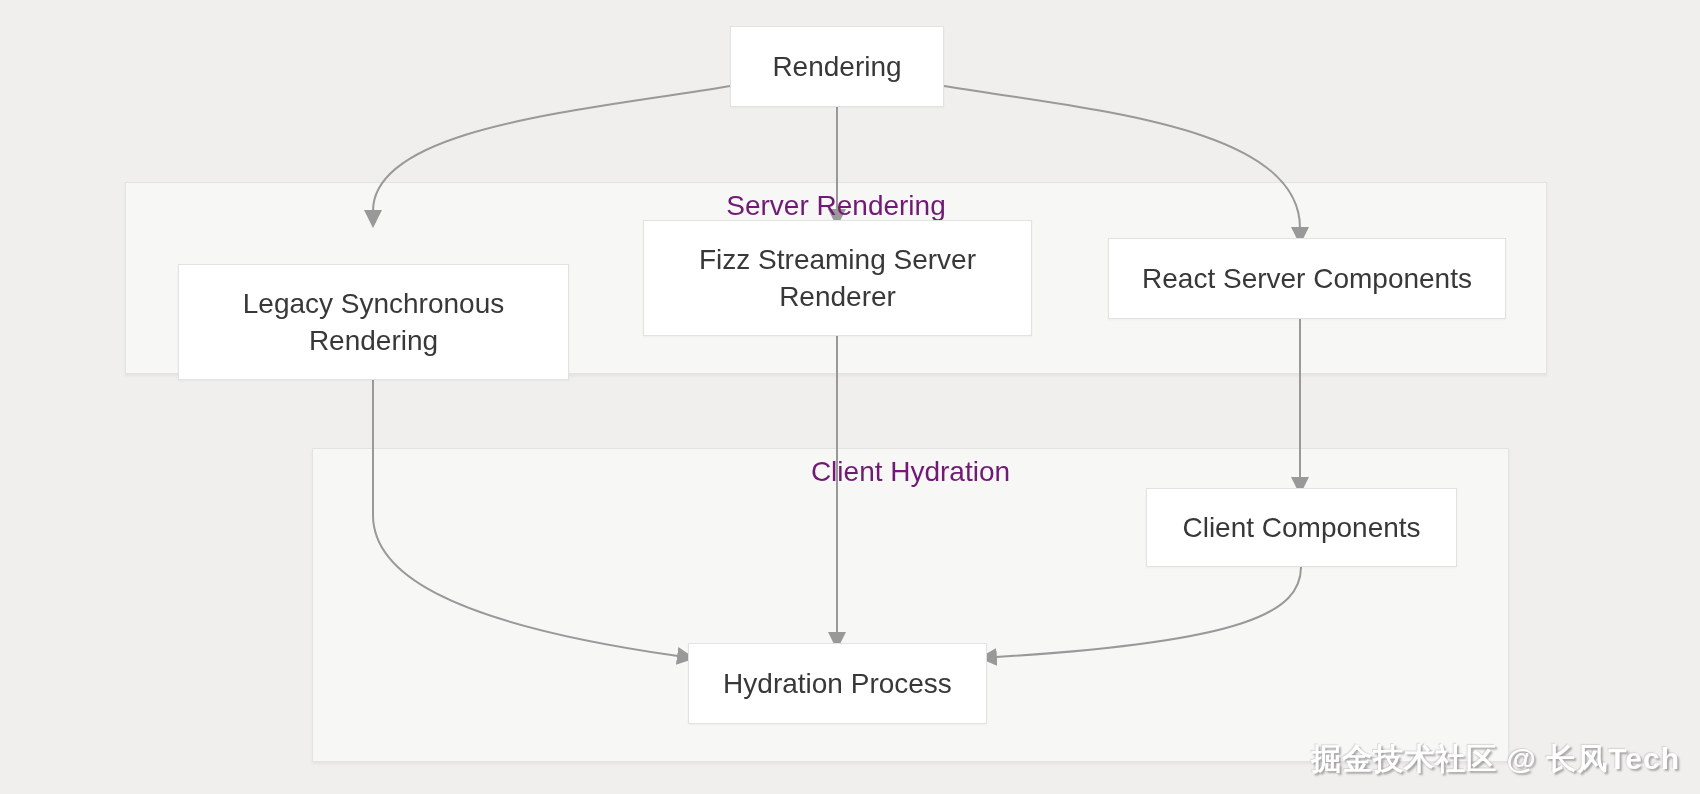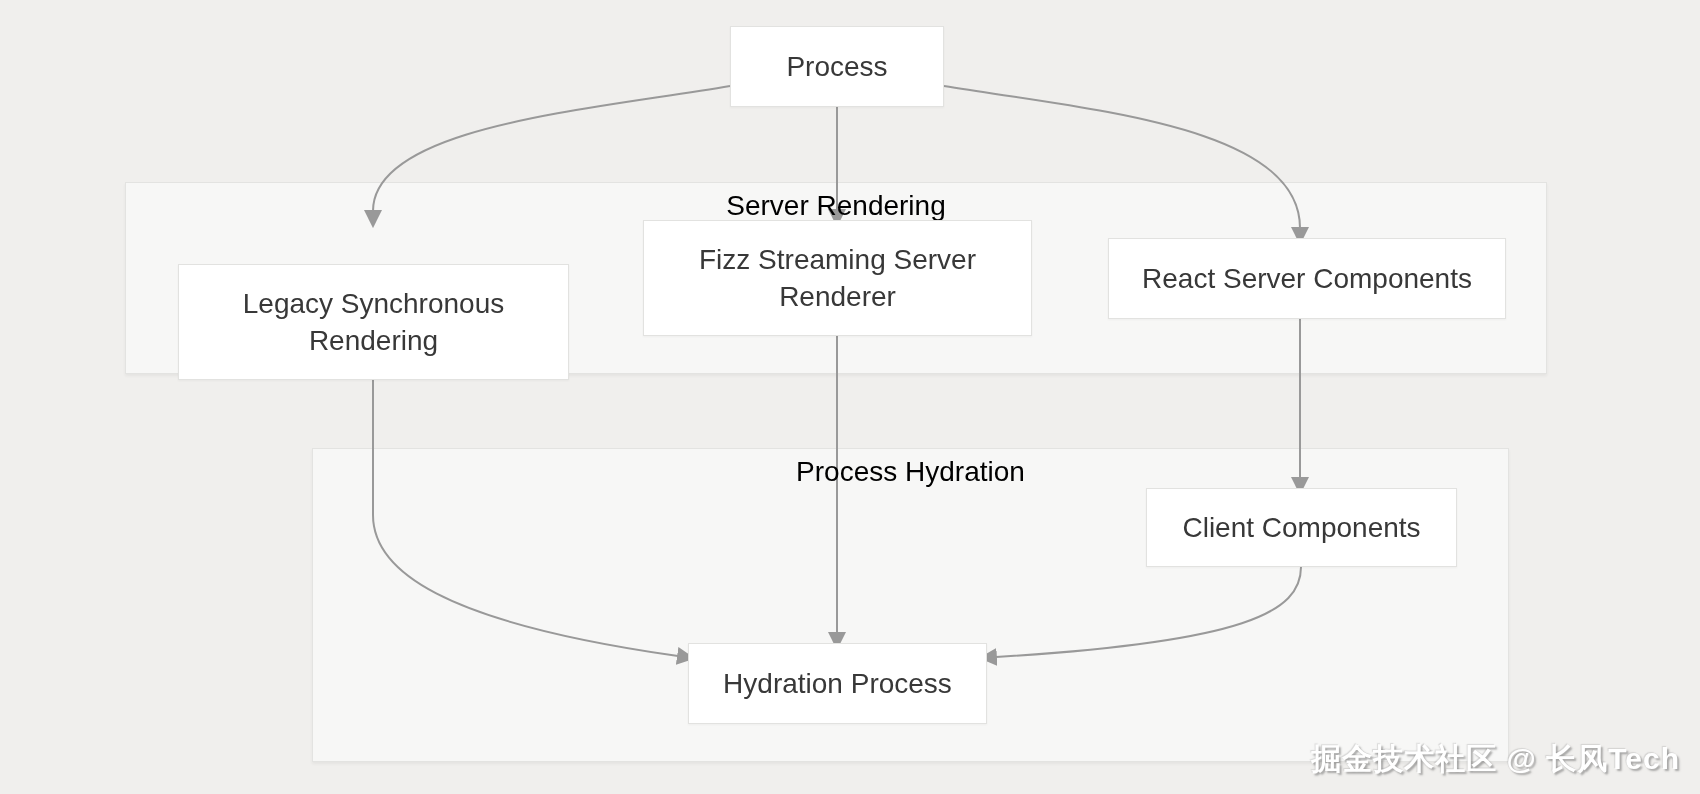--- a/index.html
+++ b/index.html
@@ -20,21 +20,21 @@
     box-shadow: 0 2px 3px rgba(0,0,0,0.05);
     z-index: 1;
   }
   #group-server { left: 125px; top: 182px; width: 1422px; height: 192px; }
   #group-client { left: 312px; top: 448px; width: 1197px; height: 314px; }
   .group-label {
     position: absolute;
     width: 100%;
     text-align: center;
     font-size: 28px;
-    color: #000000;
+    color: #701a75;
     z-index: 3;
   }
   #label-server { left: 125px; top: 190px; width: 1422px; }
   #label-client { left: 312px; top: 456px; width: 1197px; }
   svg.edges {
     position: absolute;
     left: 0; top: 0;
     z-index: 2;
   }
   .node {
@@ -88,23 +88,23 @@
       <path d="M 837 107 L 837 210" marker-end="url(#arrow)"></path>
       <path d="M 944 86 C 1090 110, 1300 126, 1300 228" marker-end="url(#arrow)"></path>
       <path d="M 373 336 L 373 515 C 373 570, 440 622, 678 656" marker-end="url(#arrow)"></path>
       <path d="M 837 336 L 837 633" marker-end="url(#arrow)"></path>
       <path d="M 1300 319 L 1300 478" marker-end="url(#arrow)"></path>
       <path d="M 1301 567 C 1301 612, 1245 642, 996 657" marker-end="url(#arrow)"></path>
     </g>
   </svg>
 
   <div class="group-label" id="label-server">Server Rendering</div>
-  <div class="group-label" id="label-client">Process Hydration</div>
+  <div class="group-label" id="label-client">Client Hydration</div>
 
-  <div class="node" id="node-reactdom">Process</div>
+  <div class="node" id="node-reactdom">Rendering</div>
   <div class="node" id="node-legacy">Legacy Synchronous Rendering</div>
   <div class="node" id="node-fizz">Fizz Streaming Server Renderer</div>
   <div class="node" id="node-rsc">React Server Components</div>
   <div class="node" id="node-client-components">Client Components</div>
   <div class="node" id="node-hydration">Hydration Process</div>
 
   <div id="watermark">掘金技术社区 @ 长风Tech</div>
 
 </div>
 

